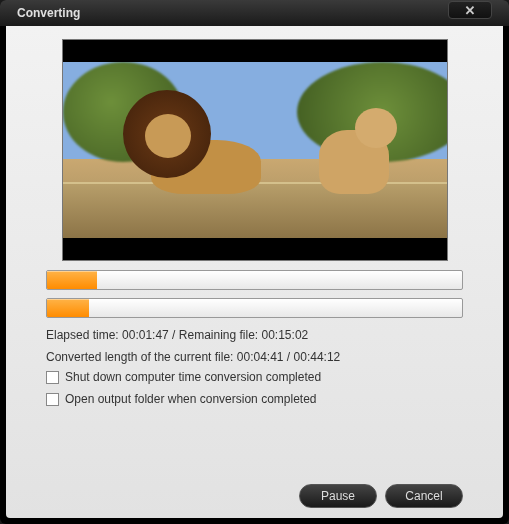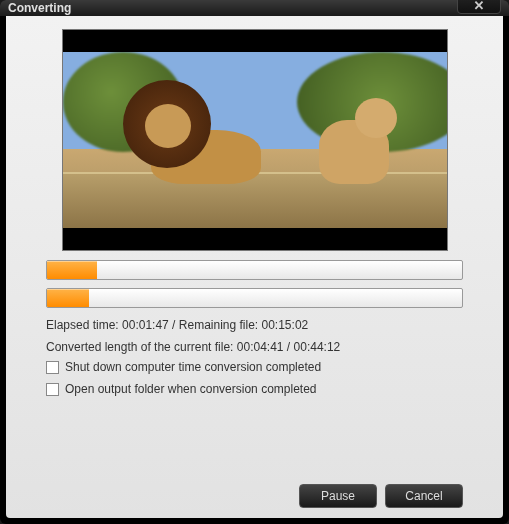--- a/index.html
+++ b/index.html
@@ -16,26 +16,26 @@
     background: #000;
     border-radius: 6px;
     display: flex;
     flex-direction: column;
   }
   .titlebar {
     background: linear-gradient(#3a3a3a,#1a1a1a);
     color: #e0e0e0;
     font-size: 12px;
     font-weight: bold;
-    padding: 4px 8px;
+    padding: 4px 17px;
     display: flex;
     align-items: center;
     justify-content: space-between;
     border-radius: 6px 6px 0 0;
-    height: 16px;
+    height: 26px;
   }
   .close-btn {
     width: 44px;
     height: 18px;
     background: linear-gradient(#222,#111);
     border: 1px solid #444;
     border-radius: 4px;
     color: #ccc;
     display: flex;
     align-items: center;
@@ -116,21 +116,21 @@
     width:13px;height:13px;border:1px solid #888;background:#fff;display:inline-block;
   }
   .buttons {
     display:flex; justify-content:flex-end; gap:8px; margin-top:auto;
     padding: 6px 16px 0 0;
   }
   .btn {
     min-width:78px; height:24px;
     background: linear-gradient(#444,#1a1a1a);
     color:#ddd; font-size:12px;
-    border:1px solid #555; border-radius:4px;
+    border:1px solid #555; border-radius:12px;
     display:flex;align-items:center;justify-content:center;
     cursor:pointer;
   }
 </style>
 </head>
 <body>
 
 <div class="dialog">
   <div class="titlebar">
     <span>Converting</span>

